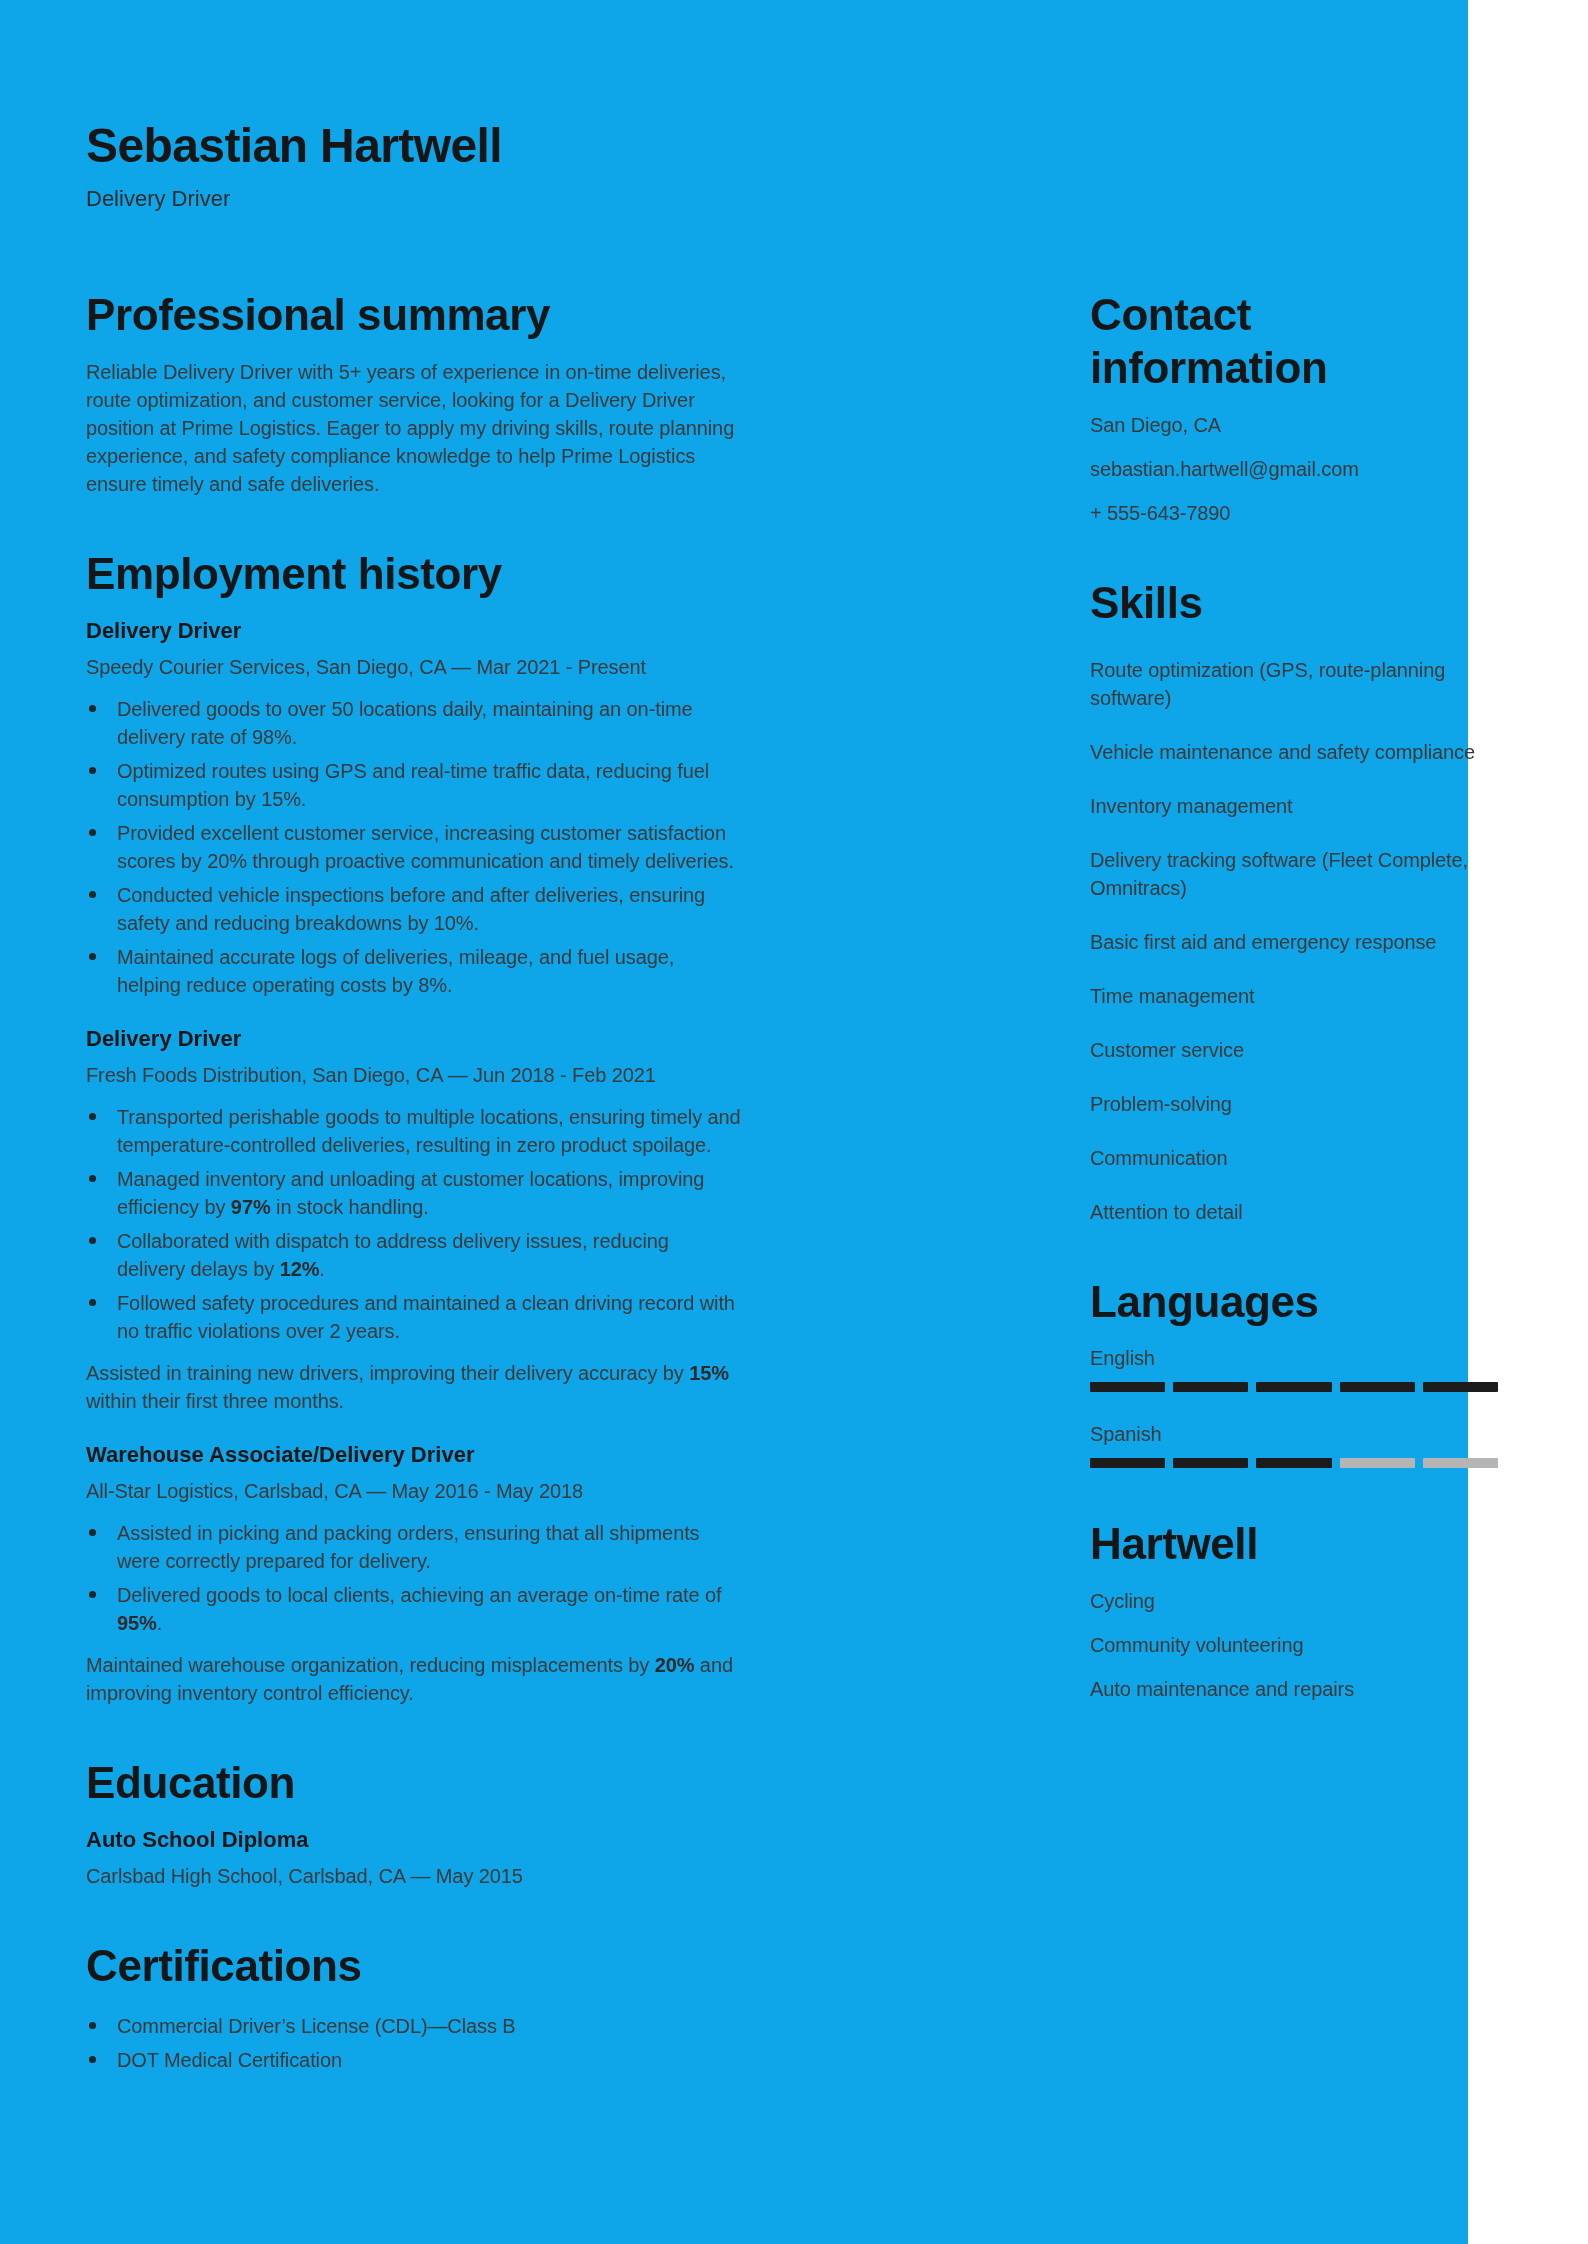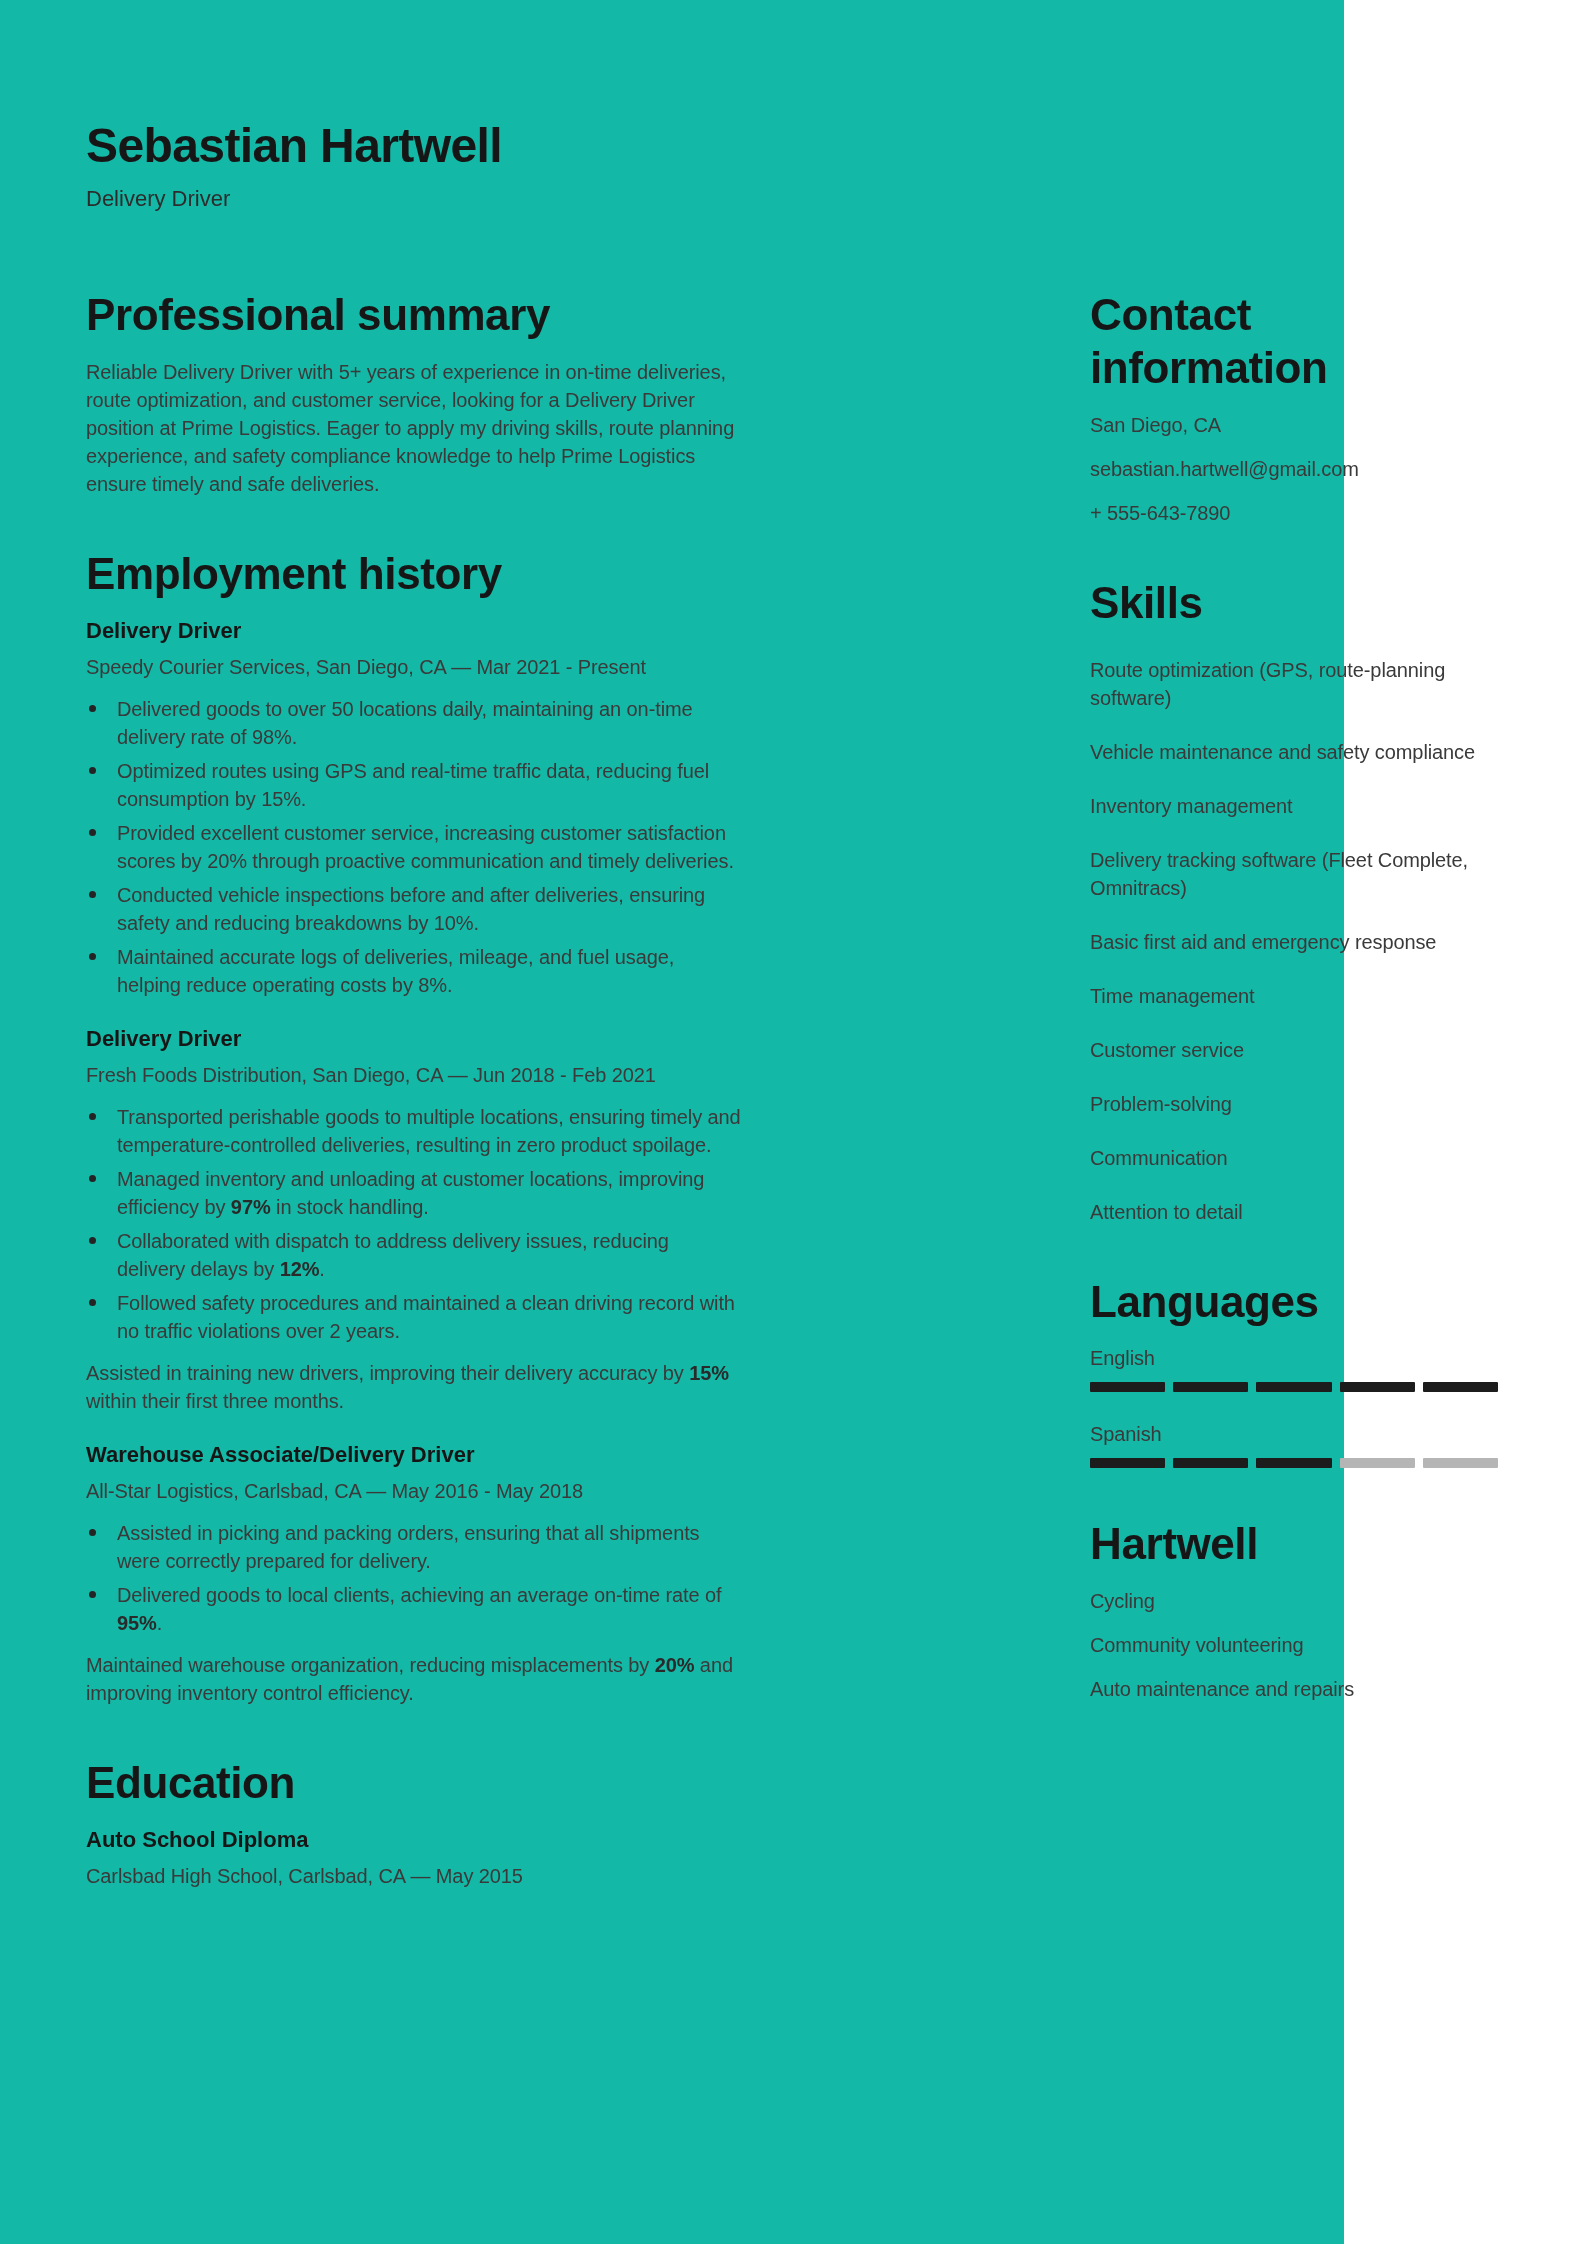--- a/index.html
+++ b/index.html
@@ -1,18 +1,18 @@
 <!DOCTYPE html>
 <html style="--heading: #161616; --text: #3a3a3a; --bar-filled: #1c1c1c; --bar-empty: #b5b5b5;"><head>
 <meta charset="utf-8">
 <style>
   * { margin:0; padding:0; box-sizing:border-box; }
   html,body { background:#ffffff; }
   .page {
-    width:1344px; min-height:2244px; background:#14b8a6;
+    width:1468px; min-height:2244px; background:#0ea5e9;
     padding:118px 90px 60px 86px;
     font-family:"Liberation Sans", sans-serif;
     color:var(--text, #3a3a3a);
   }
   h1 {
     font-size:48px; line-height:1.15; font-weight:700;
     letter-spacing:-0.6px; color:var(--heading, #161616);
   }
   .subtitle { font-size:22px; line-height:28px; margin-top:12px; color:#2c2c2c; }
   .columns { display:flex; margin-top:76px; }
@@ -107,20 +107,27 @@
           <p class="note body-text">Maintained warehouse organization, reducing misplacements by <b>20%</b> and improving inventory control efficiency.</p>
         </div>
       </section>
 
       <section class="sec">
         <h2>Education</h2>
         <h3>Auto School Diploma</h3>
         <div class="job-meta edu-meta">Carlsbad High School, Carlsbad, CA — May 2015</div>
       </section>
 
+      <section class="sec">
+        <h2>Certifications</h2>
+        <ul class="cert-list">
+          <li>Commercial Driver’s License (CDL)—Class B</li>
+          <li>DOT Medical Certification</li>
+        </ul>
+      </section>
 
     </div>
 
     <div class="col-right">
 
       <section class="sec first">
         <h2>Contact information</h2>
         <div class="r-item">San Diego, CA</div>
         <div class="r-item">sebastian.hartwell@gmail.com</div>
         <div class="r-item">+ 555-643-7890</div>

